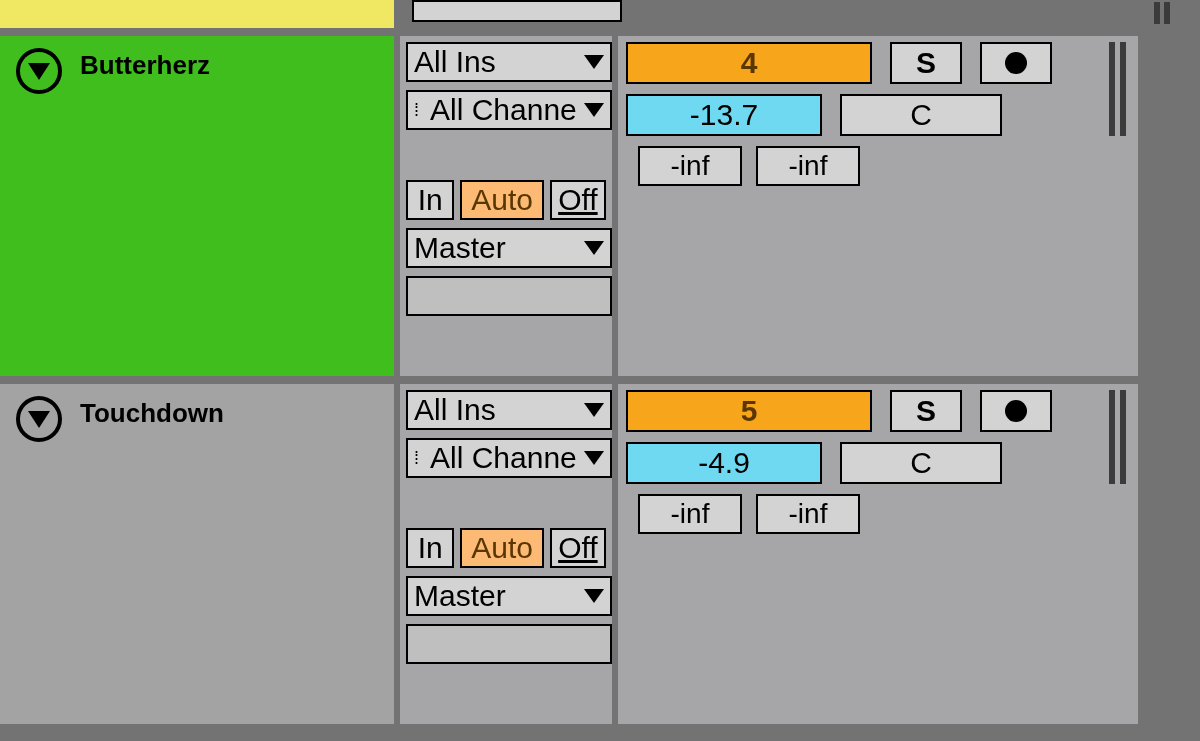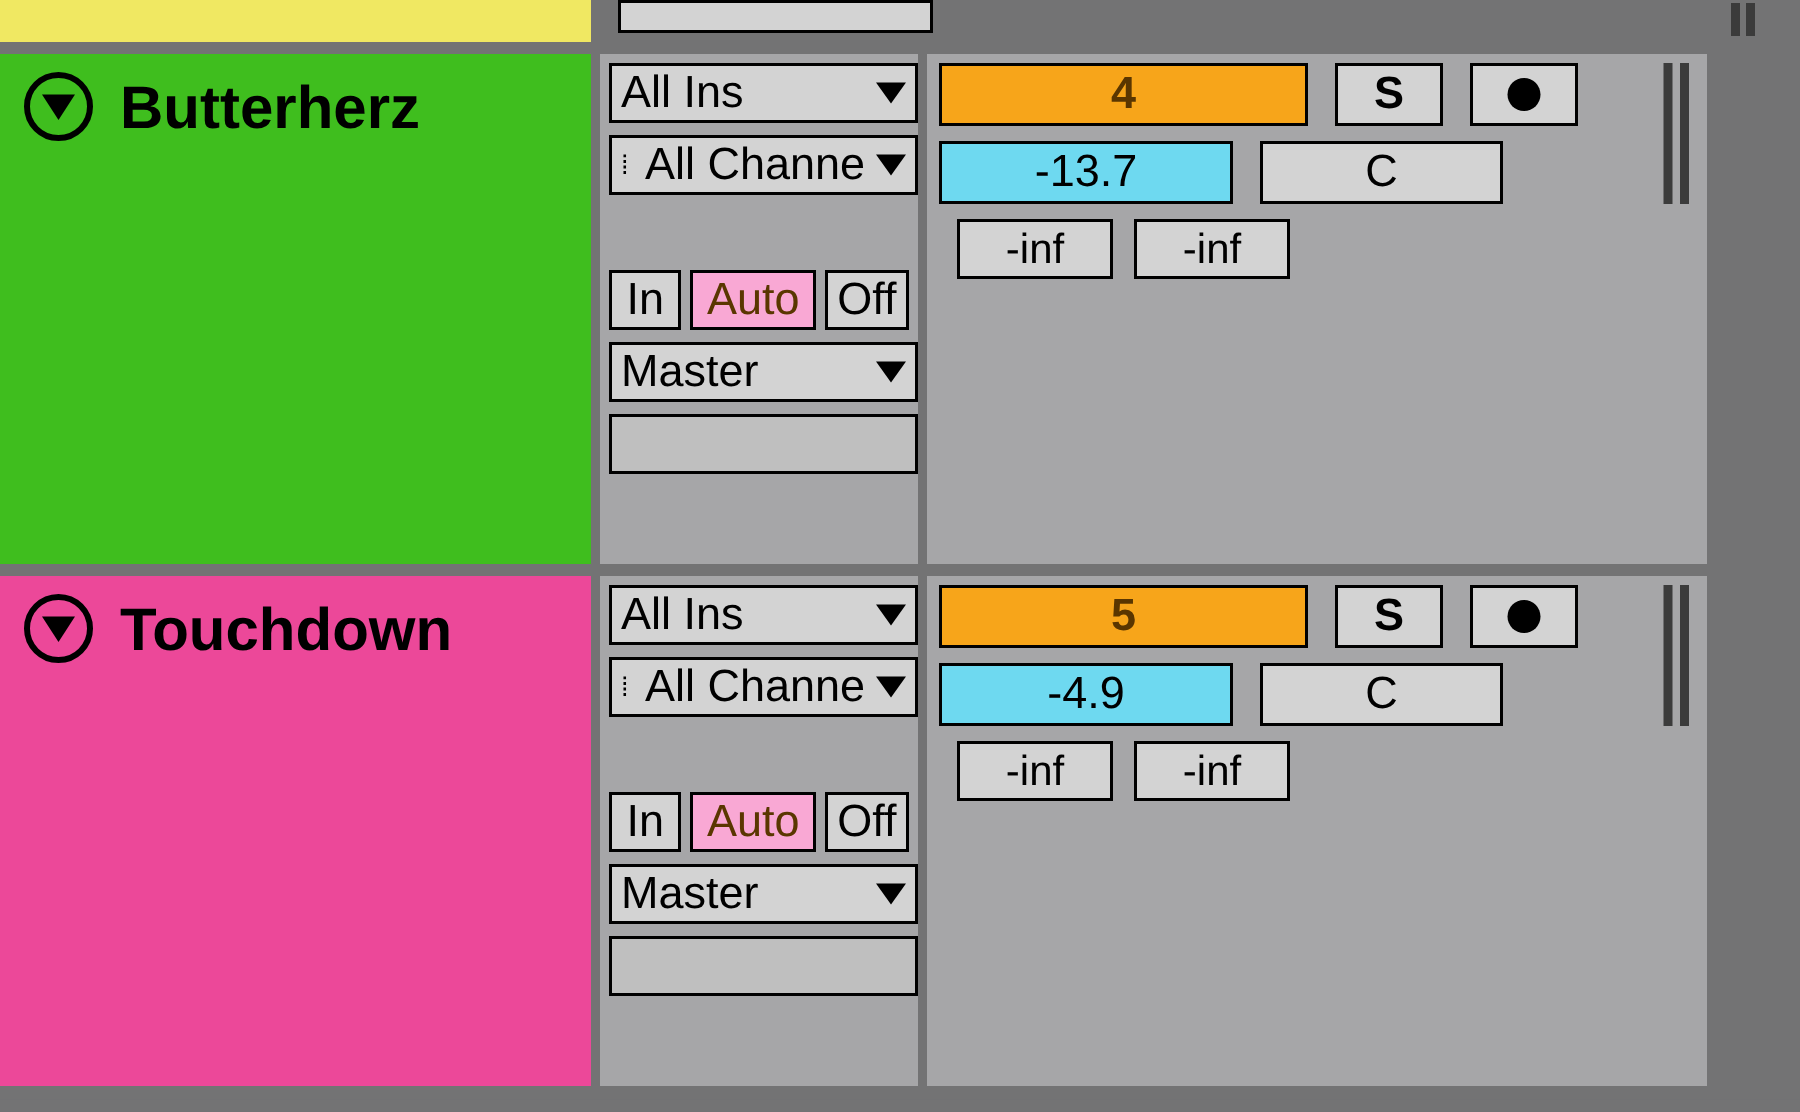--- a/index.html
+++ b/index.html
@@ -4,33 +4,33 @@
 <style>
   *{box-sizing:border-box;margin:0;padding:0;font-family:Arial,Helvetica,sans-serif;user-select:none;}
   body{background:#737374;width:1200px;height:741px;overflow:hidden;}
   .wrap{display:flex;flex-direction:column;}
   .top-sliver{display:flex;height:28px;}
   .top-name{width:400px;height:100%;background:#f0e862;border-right:6px solid #737374;}
   .top-box{margin-left:6px;width:210px;height:22px;background:#d3d3d3;border:2px solid #000;}
   .track-row{display:flex;height:348px;border-top:8px solid #737374;}
   .name-cell{width:400px;height:100%;border-right:6px solid #737374;padding:14px 6px;display:flex;align-items:flex-start;}
   .green{background:#3fbe1e;}
-  .lblue{background:#ec4899;}
+  .lblue{background:#a3a3a3;}
   .fold-btn{width:46px;height:46px;border:4px solid #000;border-radius:50%;display:flex;align-items:center;justify-content:center;margin-right:18px;margin-left:10px;margin-top:-2px;}
   .fold-btn .tri{width:0;height:0;border-left:11px solid transparent;border-right:11px solid transparent;border-top:17px solid #000;}
-  .track-name{font-size:40px;font-weight:600;color:#000;}
+  .track-name{font-size:26px;font-weight:600;color:#000;}
   .io-col{width:218px;height:100%;background:#a6a6a8;padding:6px 6px 0 6px;border-right:6px solid #737374;display:flex;flex-direction:column;gap:8px;}
   .drop{height:40px;width:206px;background:#d3d3d3;border:2px solid #000;display:flex;align-items:center;padding:0 6px;font-size:30px;font-weight:500;position:relative;}
   .drop .tri-dn{position:absolute;right:6px;width:0;height:0;border-left:10px solid transparent;border-right:10px solid transparent;border-top:14px solid #000;}
   .drop .grip{display:inline-block;width:10px;margin-right:6px;font-size:18px;line-height:8px;letter-spacing:-2px;}
   .mon-row{display:flex;gap:6px;}
   .mon-btn{height:40px;background:#d3d3d3;border:2px solid #000;font-size:30px;font-weight:500;display:flex;align-items:center;justify-content:center;margin-top:42px;}
   .mon-in{width:50px;}
-  .mon-auto{width:86px;background:#f9a8d4;color:#5a3600;}
-  .mon-off{width:58px;}
+  .mon-auto{width:86px;background:#fdba74;color:#5a3600;}
+  .mon-off{width:58px;text-decoration:underline;}
   .mix-col{width:520px;height:100%;background:#a6a6a8;padding:6px 8px 0 8px;display:flex;flex-direction:column;gap:10px;position:relative;}
   .mix-row{display:flex;gap:18px;align-items:flex-start;}
   .num-box{height:42px;background:#d3d3d3;border:2px solid #000;font-size:30px;font-weight:600;display:flex;align-items:center;justify-content:center;}
   .track-num{width:246px;background:#f7a51a;color:#5a3600;}
   .solo{width:72px;}
   .rec{width:72px;position:relative;}
   .rec .dot{width:22px;height:22px;border-radius:50%;background:#000;}
   .vol{width:196px;background:#6ed9f0;font-weight:500;}
   .pan{width:162px;font-weight:500;}
   .send-row{display:flex;gap:14px;padding-left:12px;}

